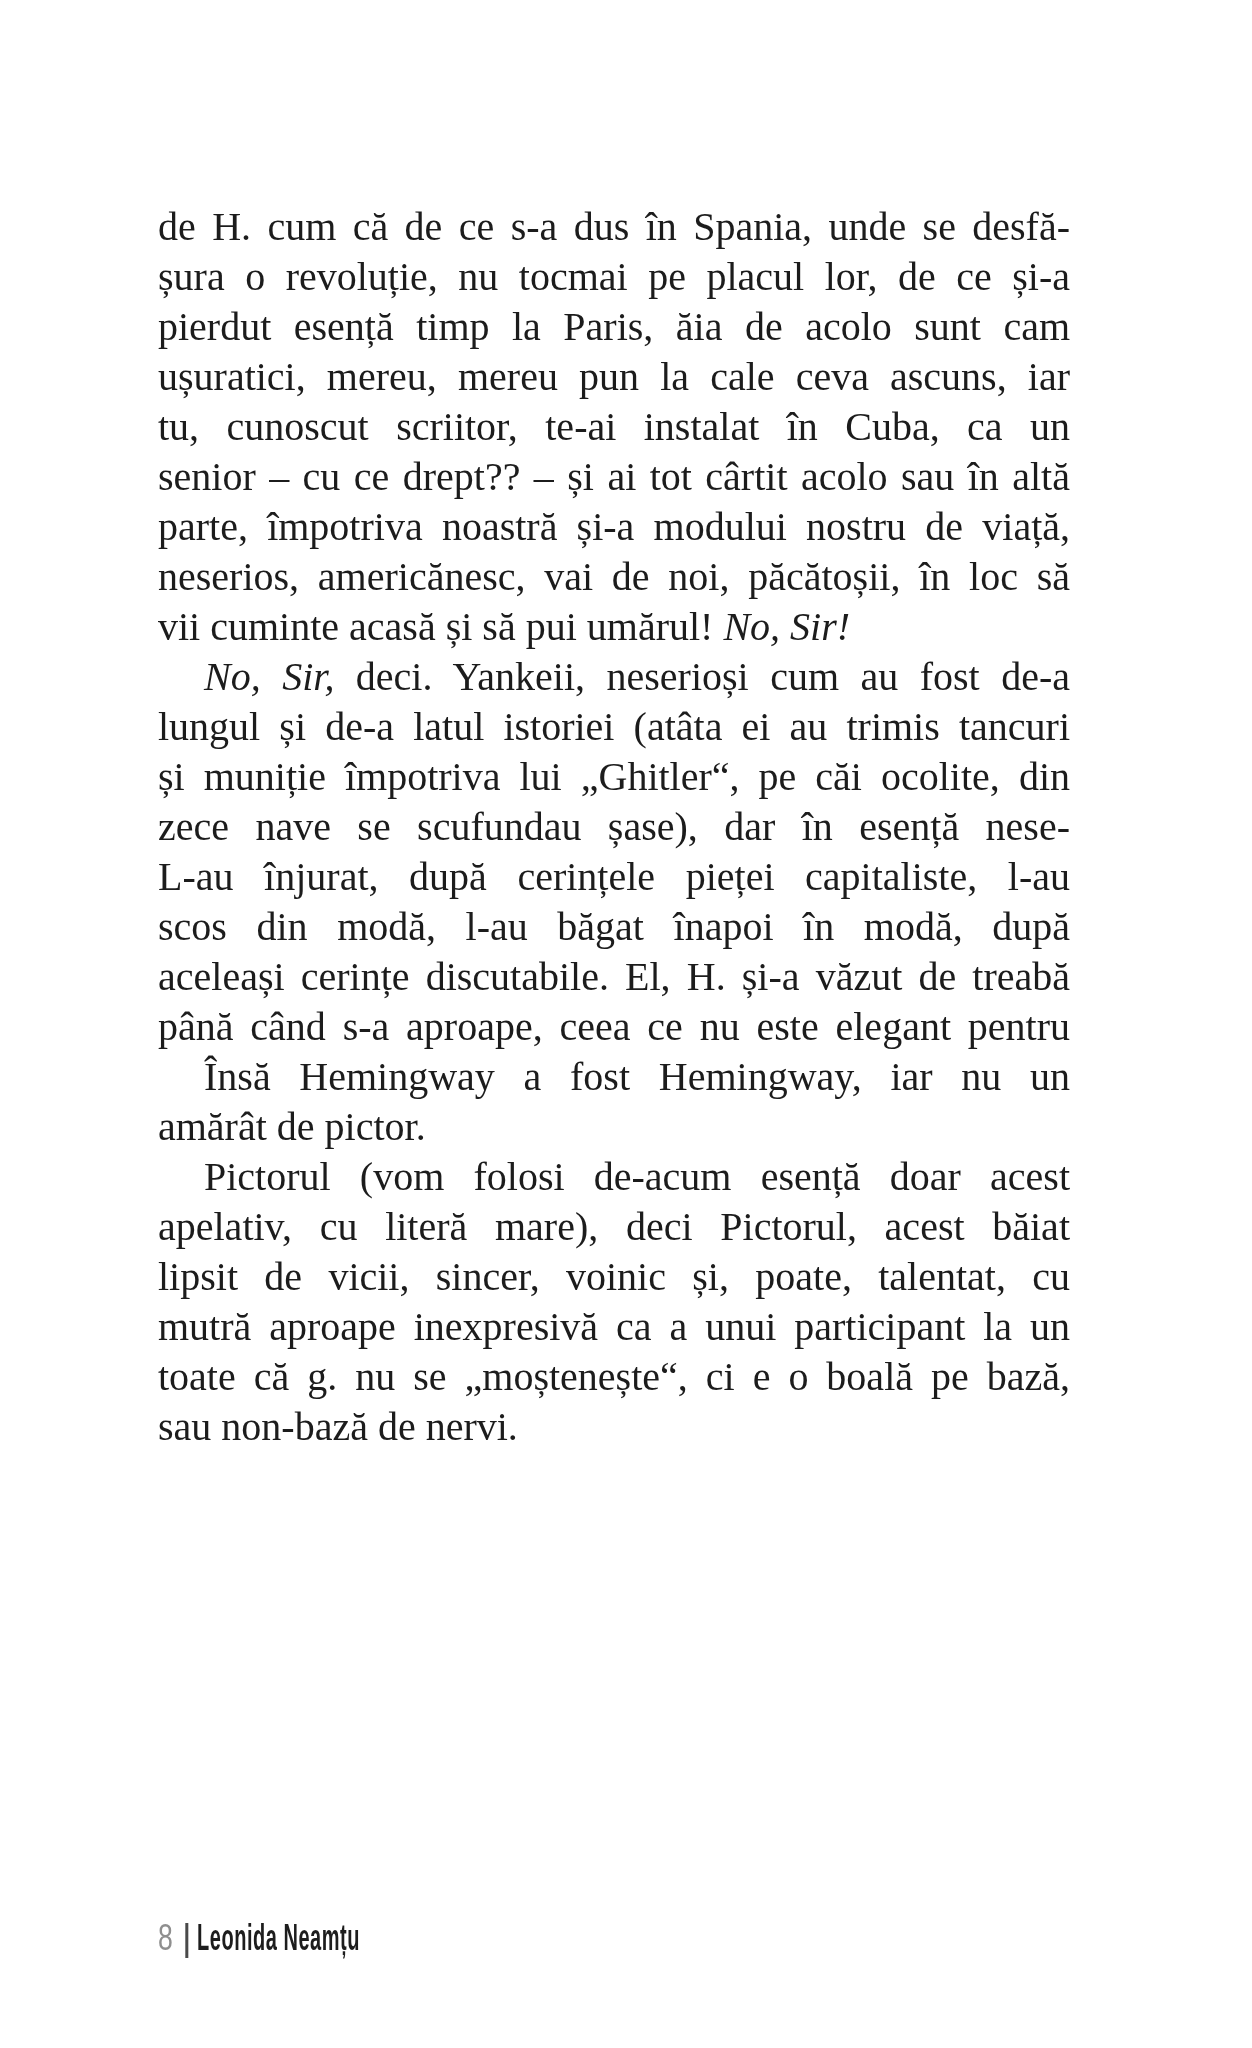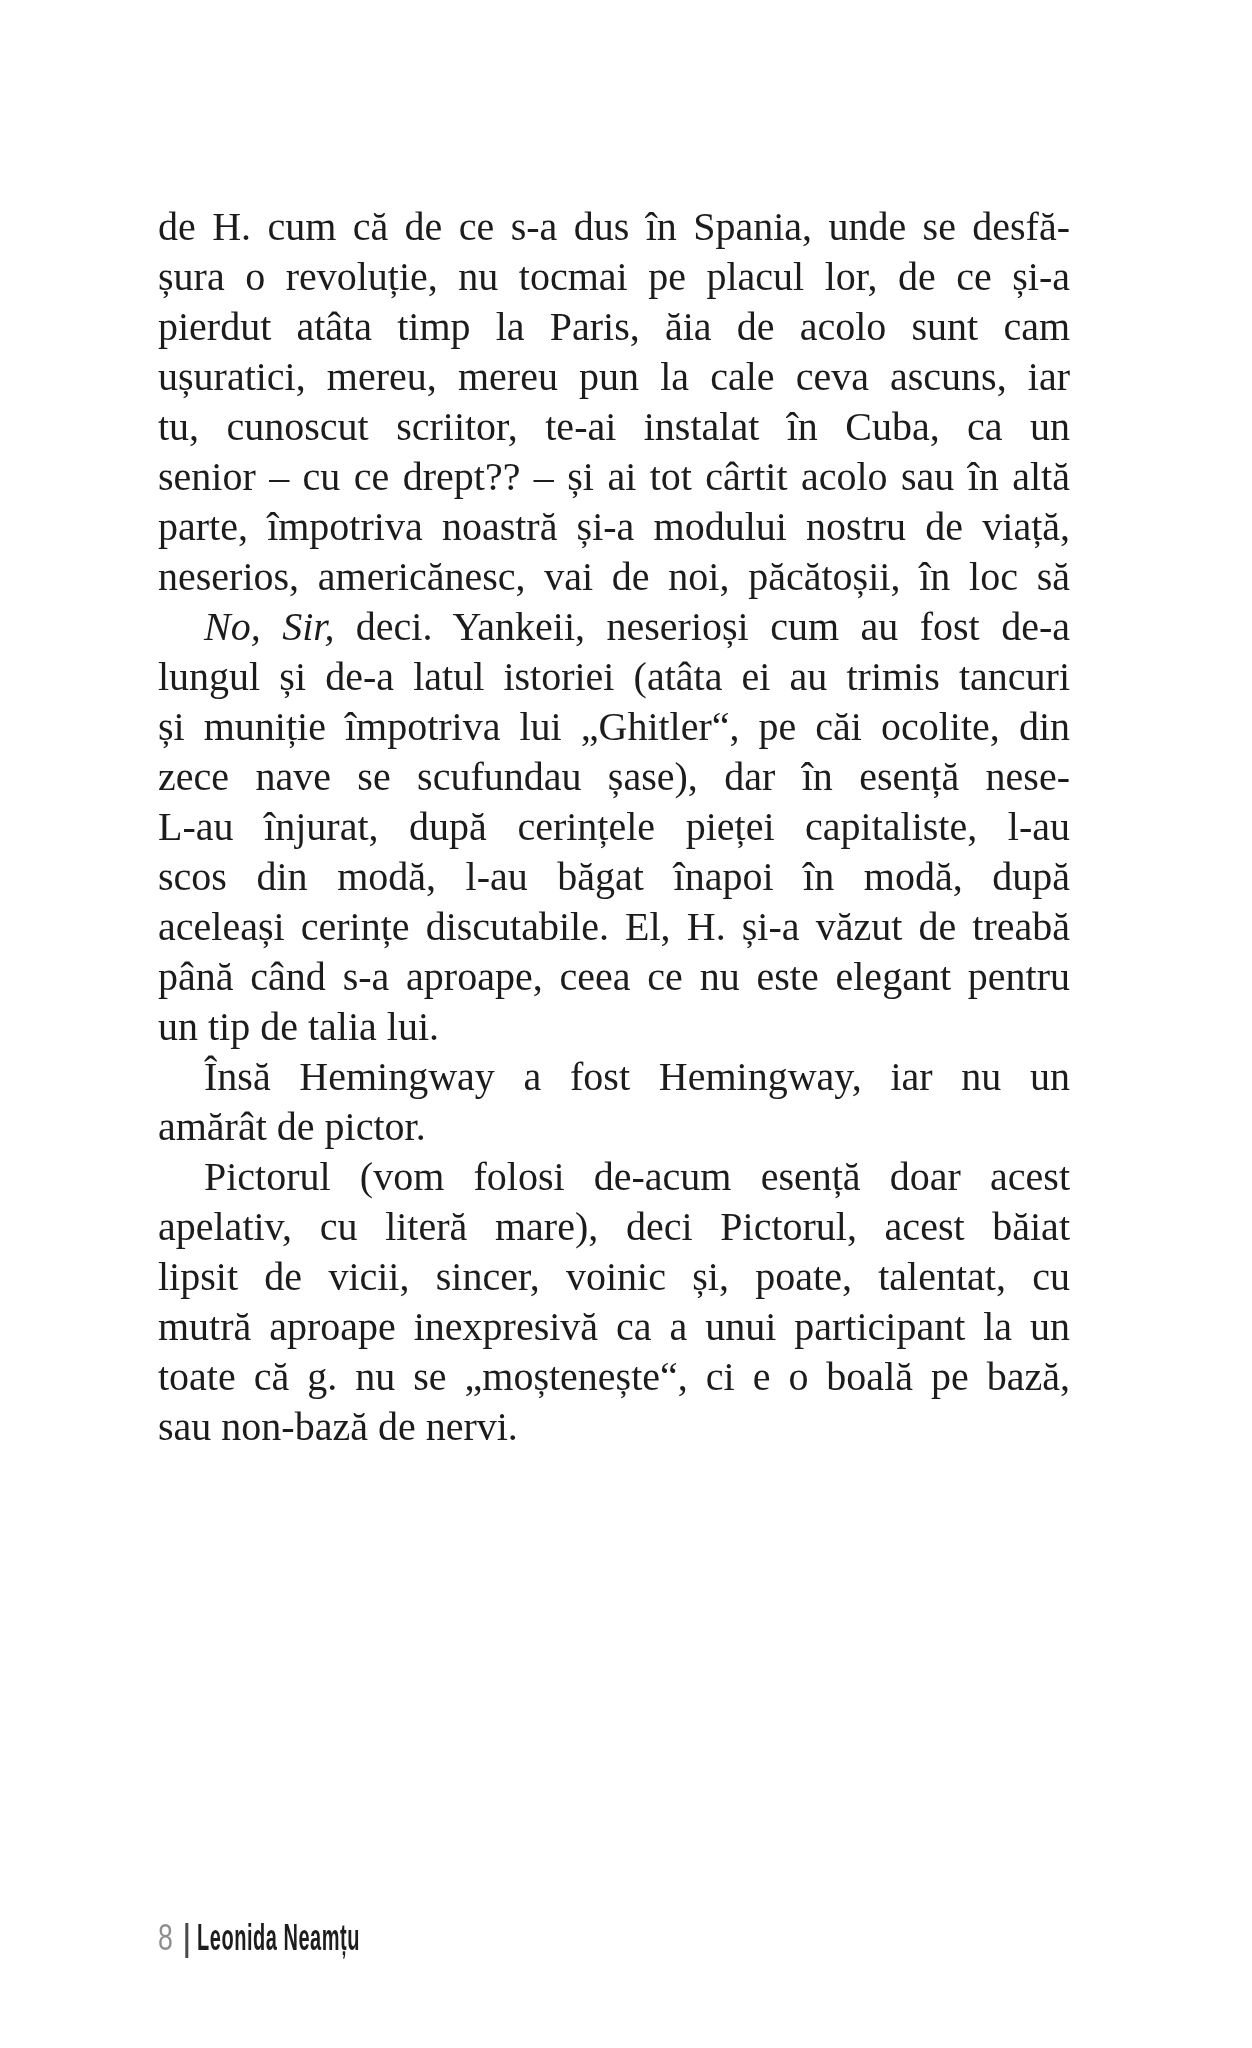--- a/index.html
+++ b/index.html
@@ -81,35 +81,35 @@
     transform-origin: left bottom;
   }
 </style>
 </head>
 <body style="background: rgb(255, 255, 255);">
 
 <div class="page">
   <div class="text-block" style="color: rgb(28, 28, 28);">
       <div class="line"><span>de H. cum că de ce s-a dus în Spania, unde se desfă-</span></div>
       <div class="line"><span>șura o revoluție, nu tocmai pe placul lor, de ce și-a</span></div>
-      <div class="line"><span>pierdut atâta timp la Paris, ăia de acolo sunt cam</span></div>
+      <div class="line"><span>pierdut esență timp la Paris, ăia de acolo sunt cam</span></div>
       <div class="line"><span>ușuratici, mereu, mereu pun la cale ceva ascuns, iar</span></div>
       <div class="line"><span>tu, cunoscut scriitor, te-ai instalat în Cuba, ca un</span></div>
       <div class="line"><span>senior – cu ce drept?? – și ai tot cârtit acolo sau în altă</span></div>
       <div class="line"><span>parte, împotriva noastră și-a modului nostru de viață,</span></div>
       <div class="line"><span>neserios, americănesc, vai de noi, păcătoșii, în loc să</span></div>
+      <div class="line last"><span>vii cuminte acasă și să pui umărul! </span><i>No, Sir!</i></div>
       <div class="line indent"><i>No, Sir,</i><span> deci. Yankeii, neserioși cum au fost de-a</span></div>
       <div class="line"><span>lungul și de-a latul istoriei (atâta ei au trimis tancuri</span></div>
       <div class="line"><span>și muniție împotriva lui „Ghitler“, pe căi ocolite, din</span></div>
       <div class="line"><span>zece nave se scufundau șase), dar în esență nese-</span></div>
       <div class="line"><span>L-au înjurat, după cerințele pieței capitaliste, l-au</span></div>
       <div class="line"><span>scos din modă, l-au băgat înapoi în modă, după</span></div>
       <div class="line"><span>aceleași cerințe discutabile. El, H. și-a văzut de treabă</span></div>
       <div class="line"><span>până când s-a aproape, ceea ce nu este elegant pentru</span></div>
-      <div class="line last"><span>un tip de talia lui.</span></div>
       <div class="line indent"><span>Însă Hemingway a fost Hemingway, iar nu un</span></div>
       <div class="line last"><span>amărât de pictor.</span></div>
       <div class="line indent"><span>Pictorul (vom folosi de-acum esență doar acest</span></div>
       <div class="line"><span>apelativ, cu literă mare), deci Pictorul, acest băiat</span></div>
       <div class="line"><span>lipsit de vicii, sincer, voinic și, poate, talentat, cu</span></div>
       <div class="line"><span>mutră aproape inexpresivă ca a unui participant la un</span></div>
       <div class="line"><span>toate că g. nu se „moștenește“, ci e o boală pe bază,</span></div>
       <div class="line last"><span>sau non-bază de nervi.</span></div>
     </div>
   <div class="footer">

